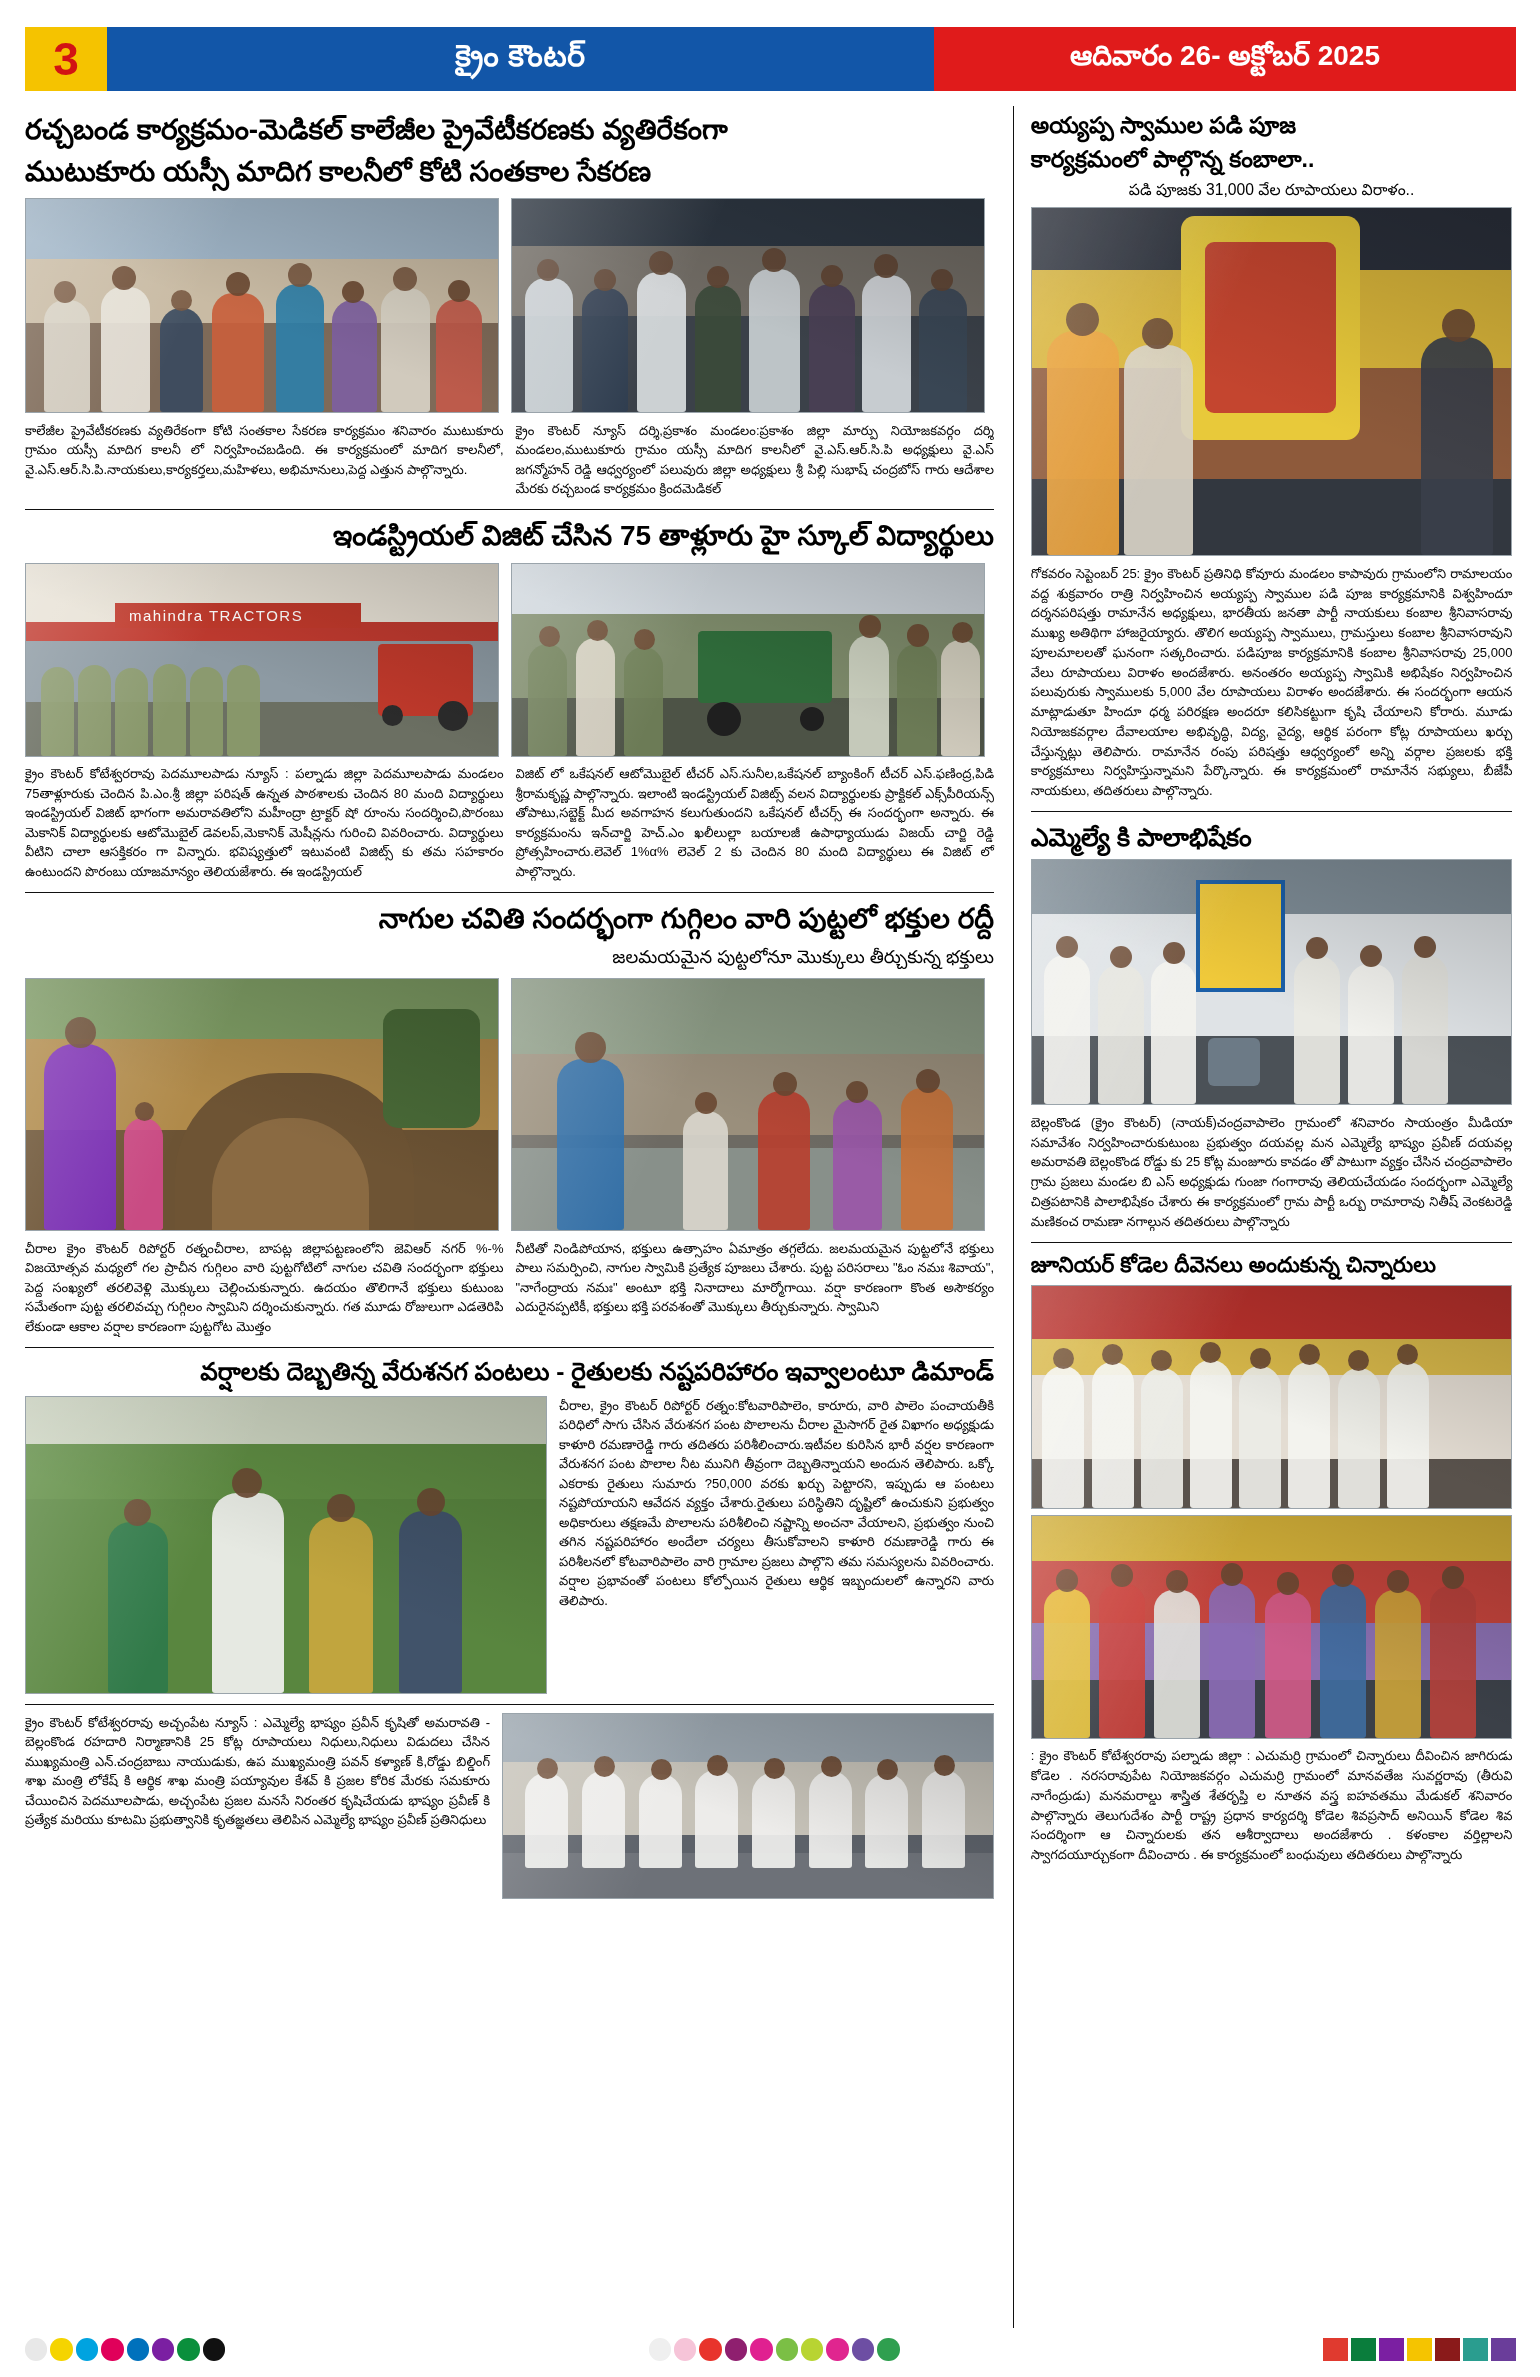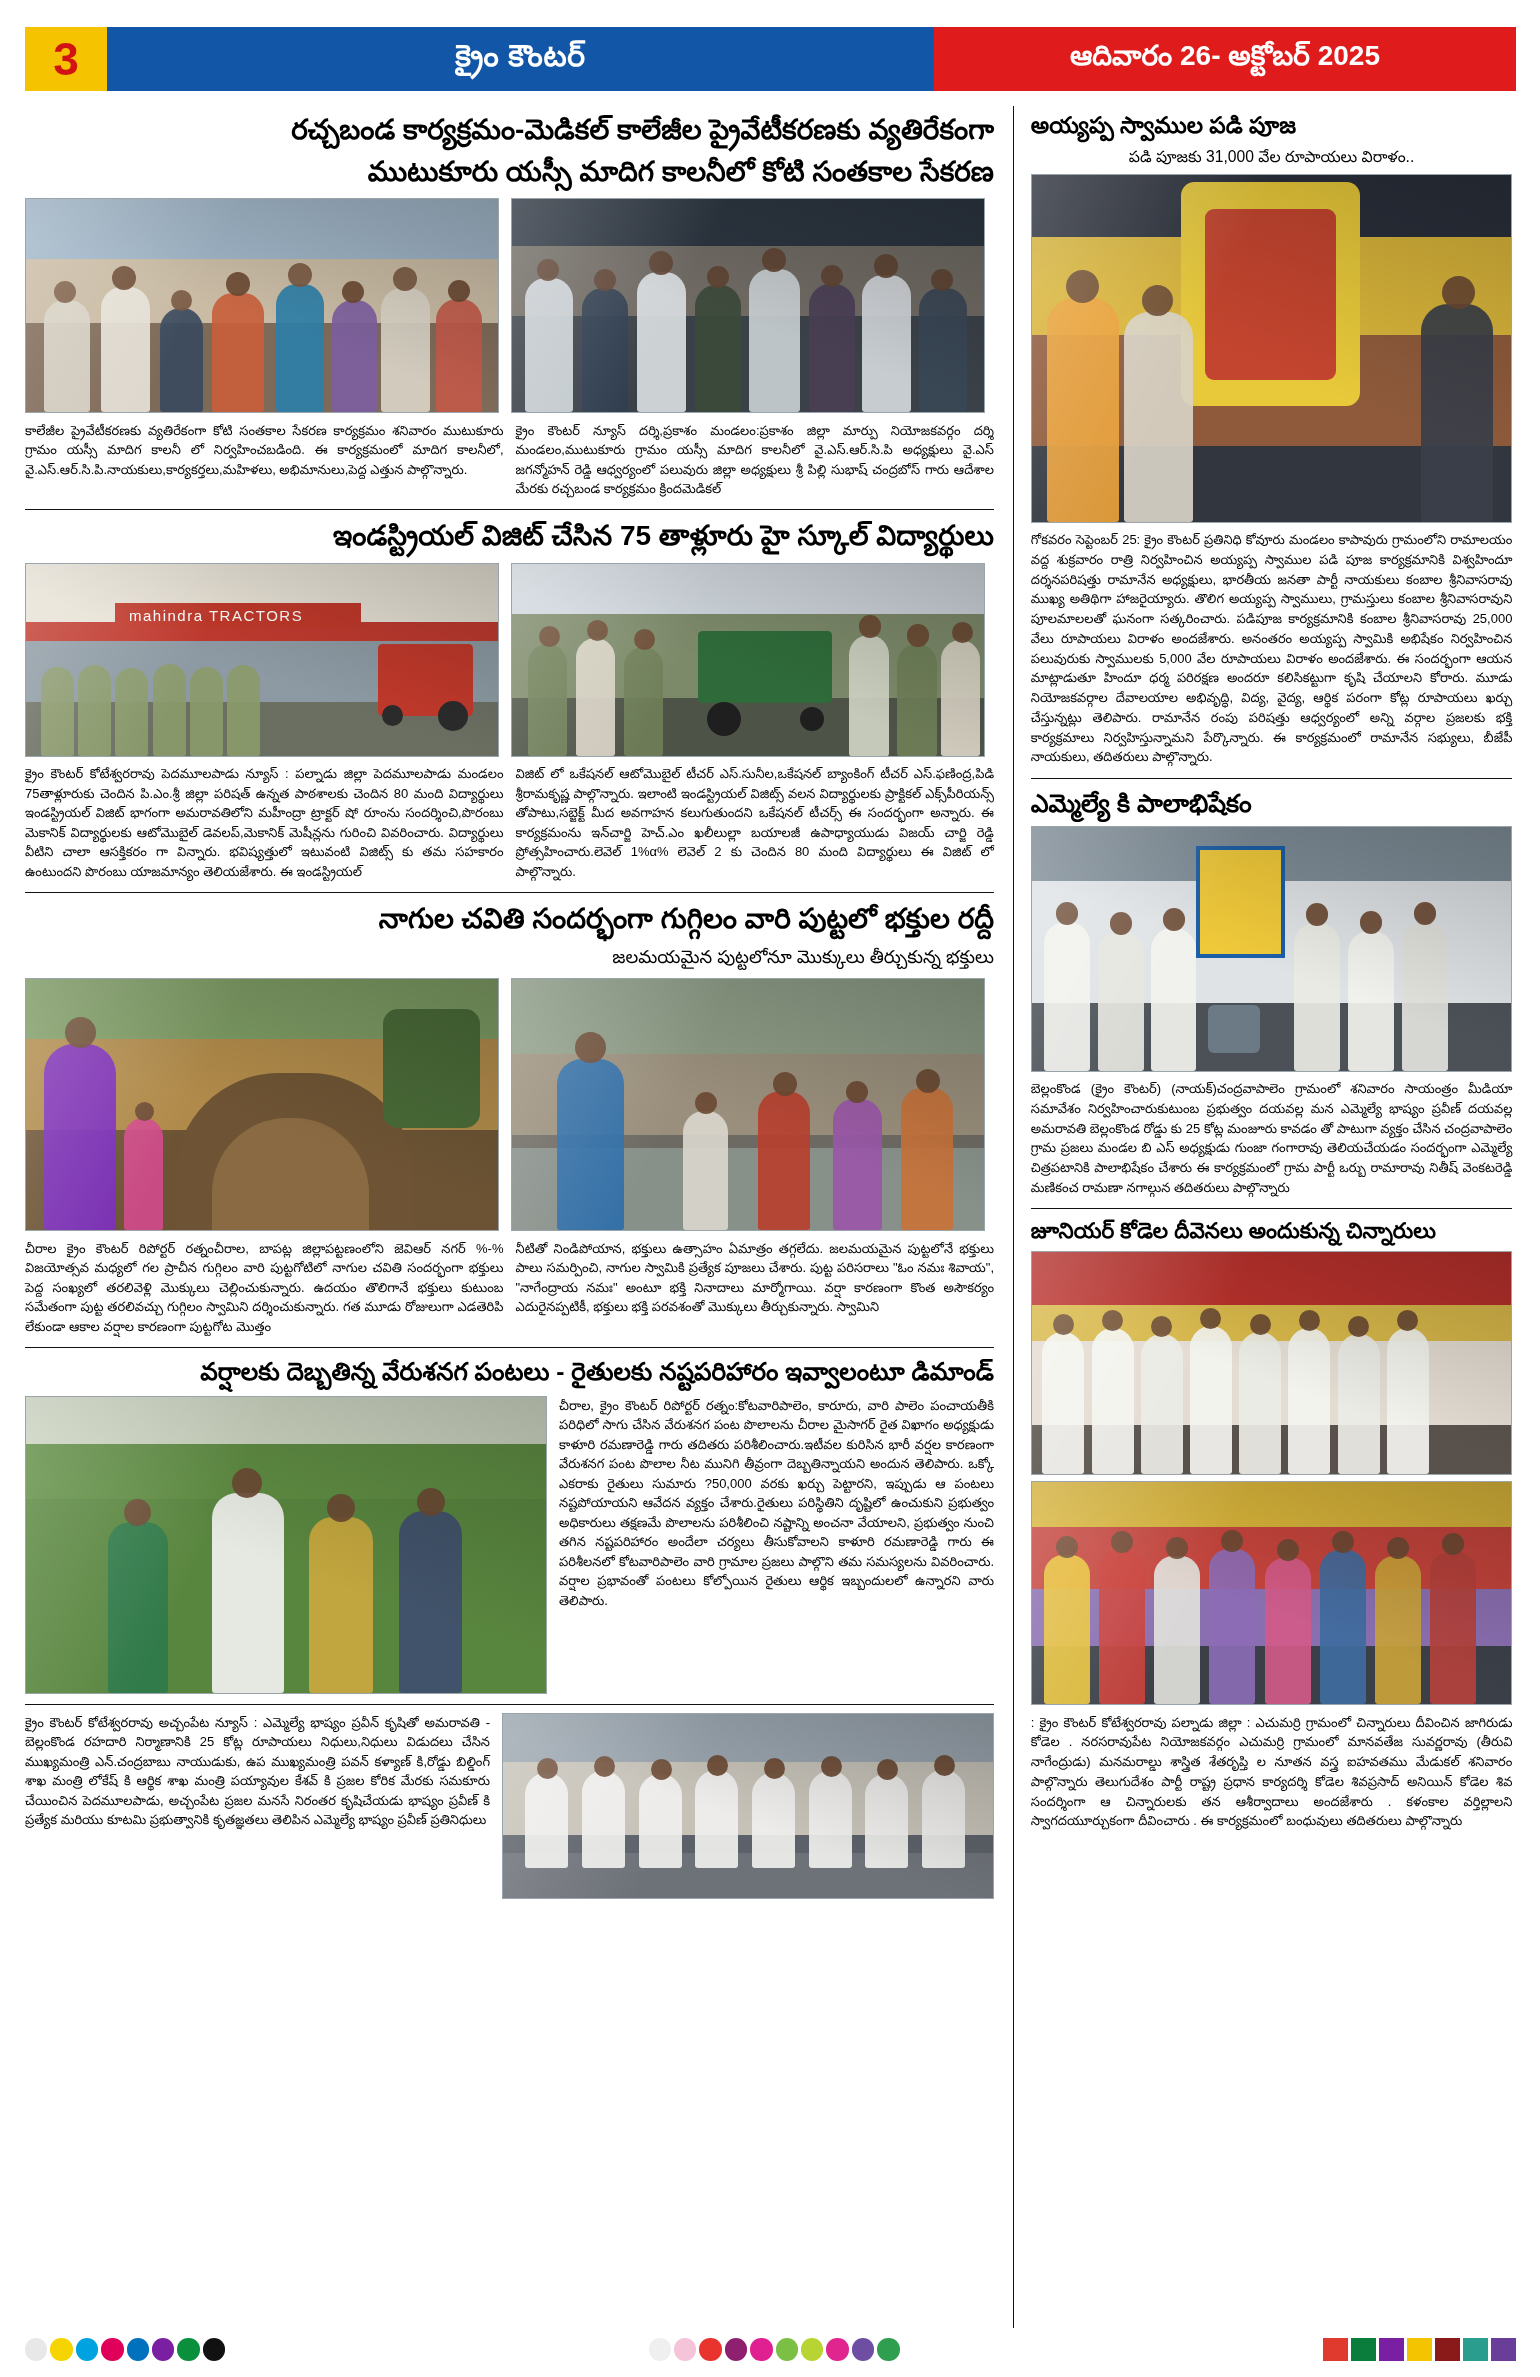--- a/index.html
+++ b/index.html
@@ -67,21 +67,21 @@
     height: 2222px;
   }
   .col-left { width: 969px; }
   .col-right { width: 499px; border-left: 1.5px solid #111; padding-left: 16.4px; }
 
   
   .hl {
     font-size: 28px;
     font-weight: 700;
     line-height: 1.35;
-    text-align: right;
+    text-align: left;
     margin: 4.5px 0 7.5px 0;
   }
   .hl-left { text-align: right; }
   .hl-sub {
     font-size: 18px;
     line-height: 1.4;
     text-align: center;
     margin: 0 0 7.5px 0;
   }
   .hl-r {
@@ -363,20 +363,21 @@
           </div>
         </div>
       </div>
 
     </div>
 
     <div class="col-right">
 
       <div>
         <div class="hl-r">అయ్యప్ప స్వాముల పడి పూజ</div>
+        <div class="hl-r" style="margin-top:-3px">కార్యక్రమంలో పాల్గొన్న కంబాలా..</div>
         <div class="hl-r-sub">పడి పూజకు 31,000 వేల రూపాయలు విరాళం..</div>
 
         <div class="photo sc-temple" style="width:100%;height:349px">
           <div style="position:absolute;left:149px;top:7.5px;width:179px;height:224px;background:#e8c93a;border-radius:13.4px"></div>
           <div style="position:absolute;left:173px;top:34px;width:131px;height:171px;background:#c4452f;border-radius:9px"></div>
           <div class="fig" style="left:15px;width:72px;height:224px;background:#e9a13a;border-radius:27px 27px 3px 3px"></div>
           <div class="head" style="left:34px;bottom:219px;width:33px;height:33px;background:#6b4a33"></div>
           <div class="fig" style="left:92px;width:69px;height:210px;background:#d8d3c6;border-radius:25px 25px 3px 3px"></div>
           <div class="head" style="left:110px;bottom:206px;width:31px;height:31px;background:#6b4a33"></div>
           <div class="fig" style="right:18px;width:72px;height:218px;background:#3a3f4a;border-radius:27px 27px 3px 3px"></div>

